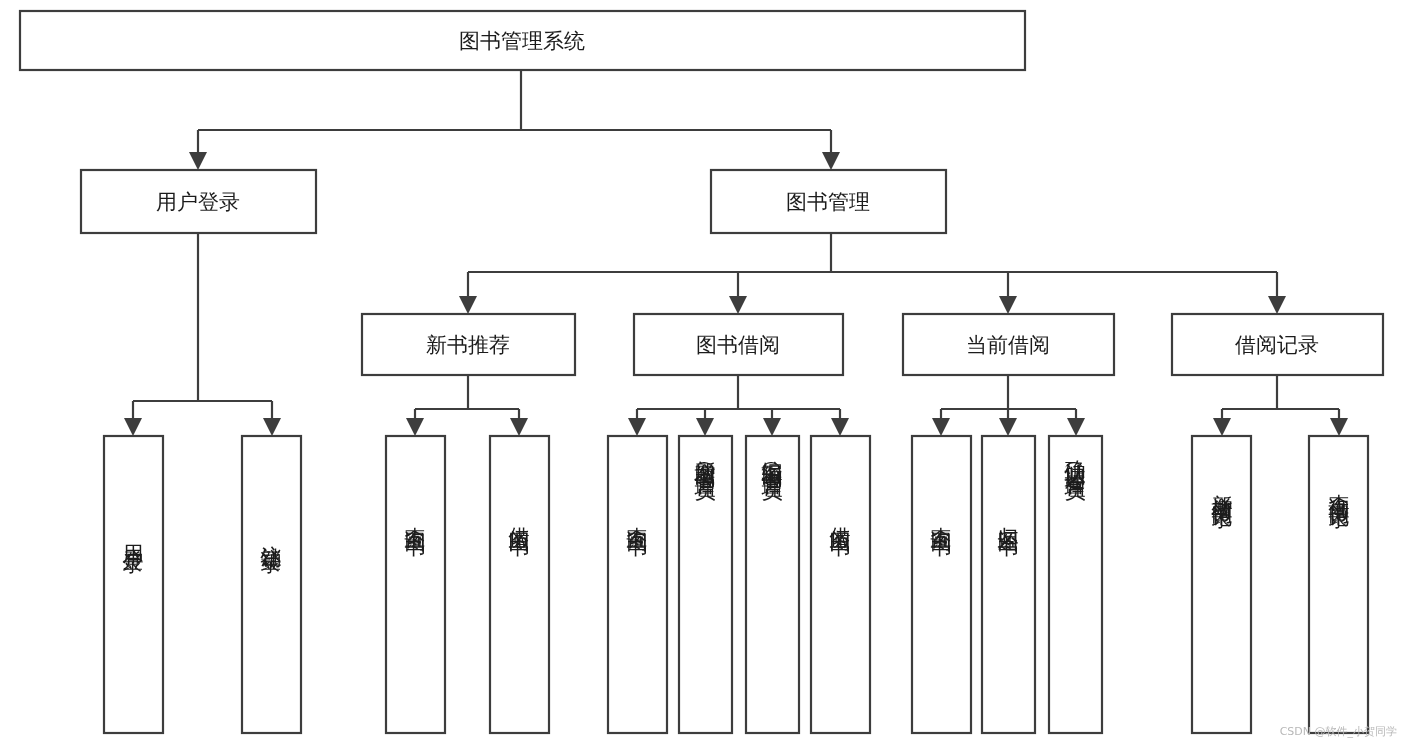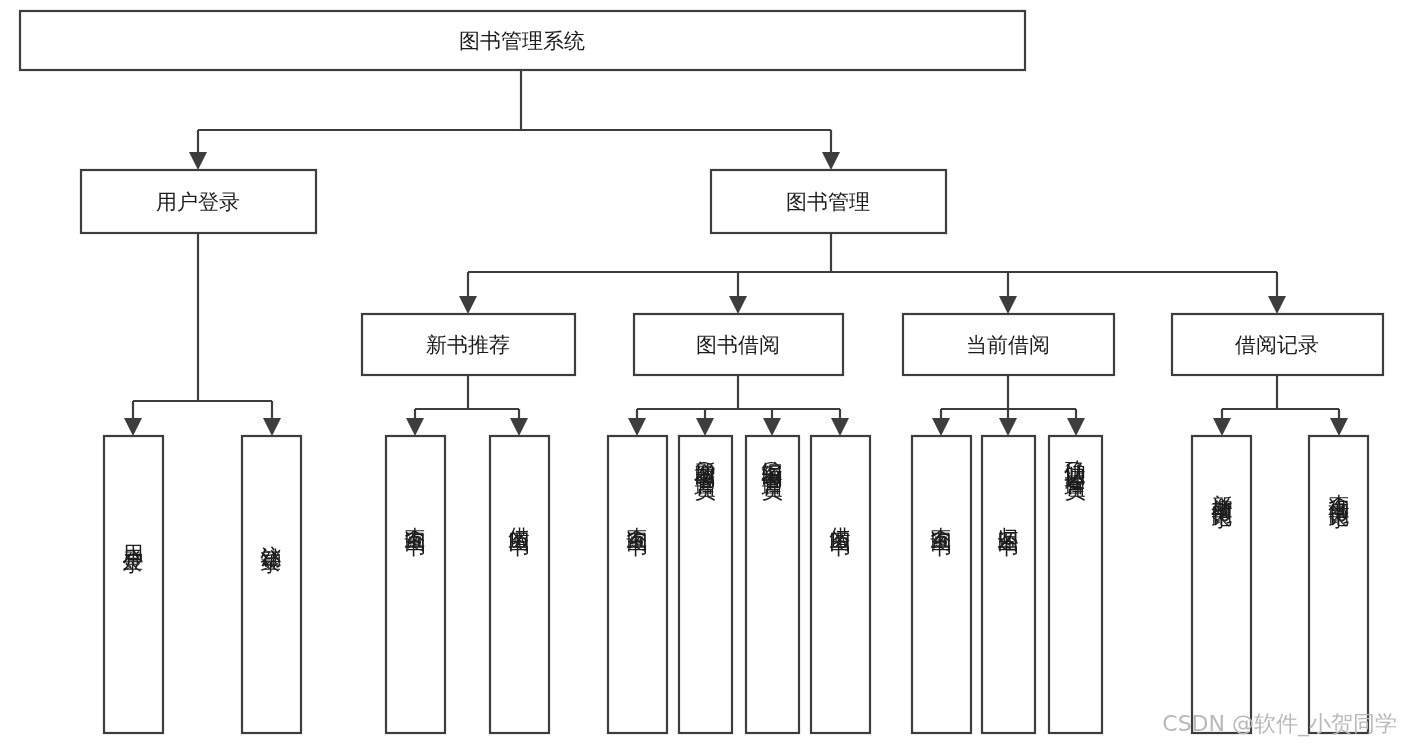--- a/index.html
+++ b/index.html
@@ -59,21 +59,21 @@
     letter-spacing: 3px;
     white-space: nowrap;
     pointer-events: none;
     transform: translateX(-50%);
   }
   .watermark {
     position: absolute;
     right: 8px;
     bottom: 8px;
     font-family: "DejaVu Sans", "Liberation Sans", sans-serif;
-    font-size: 22px;
+    font-size: 11px;
     color: #b8b8b8;
     white-space: nowrap;
   }
 </style>
 </head>
 <body>
 
 <div id="diagram-root">
 
   <svg id="tree-svg" viewBox="0 0 1405 747">

